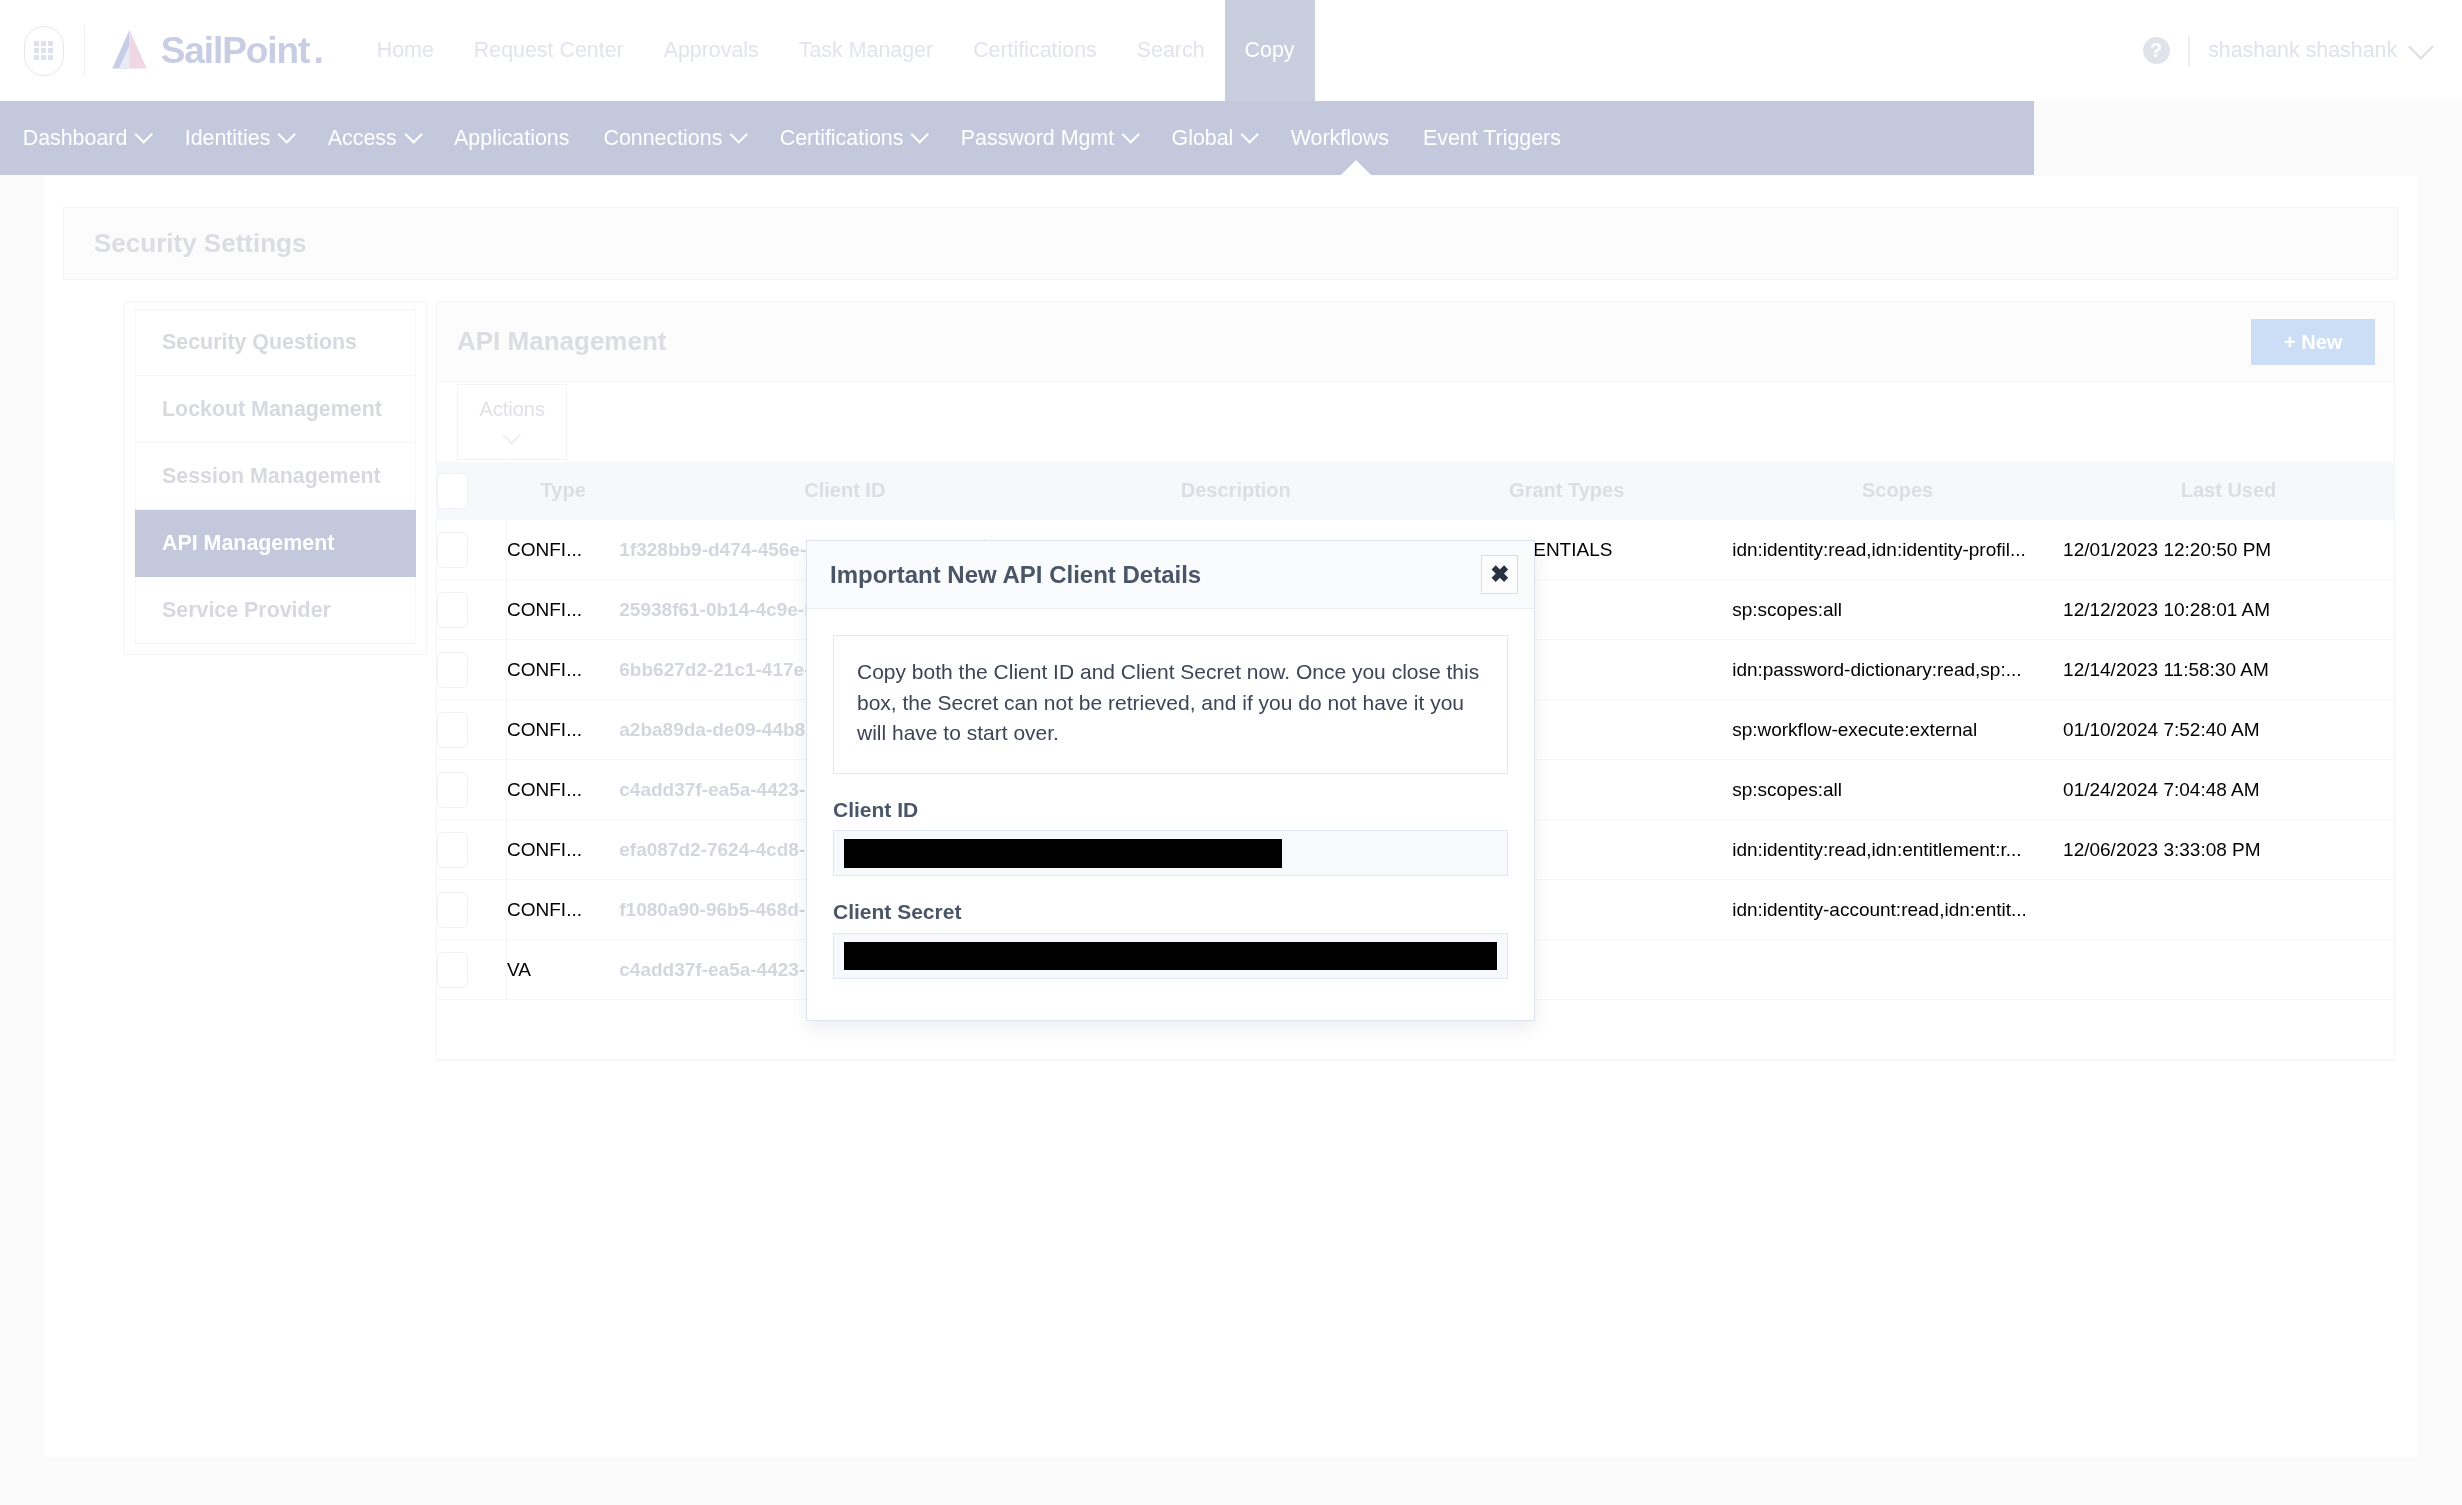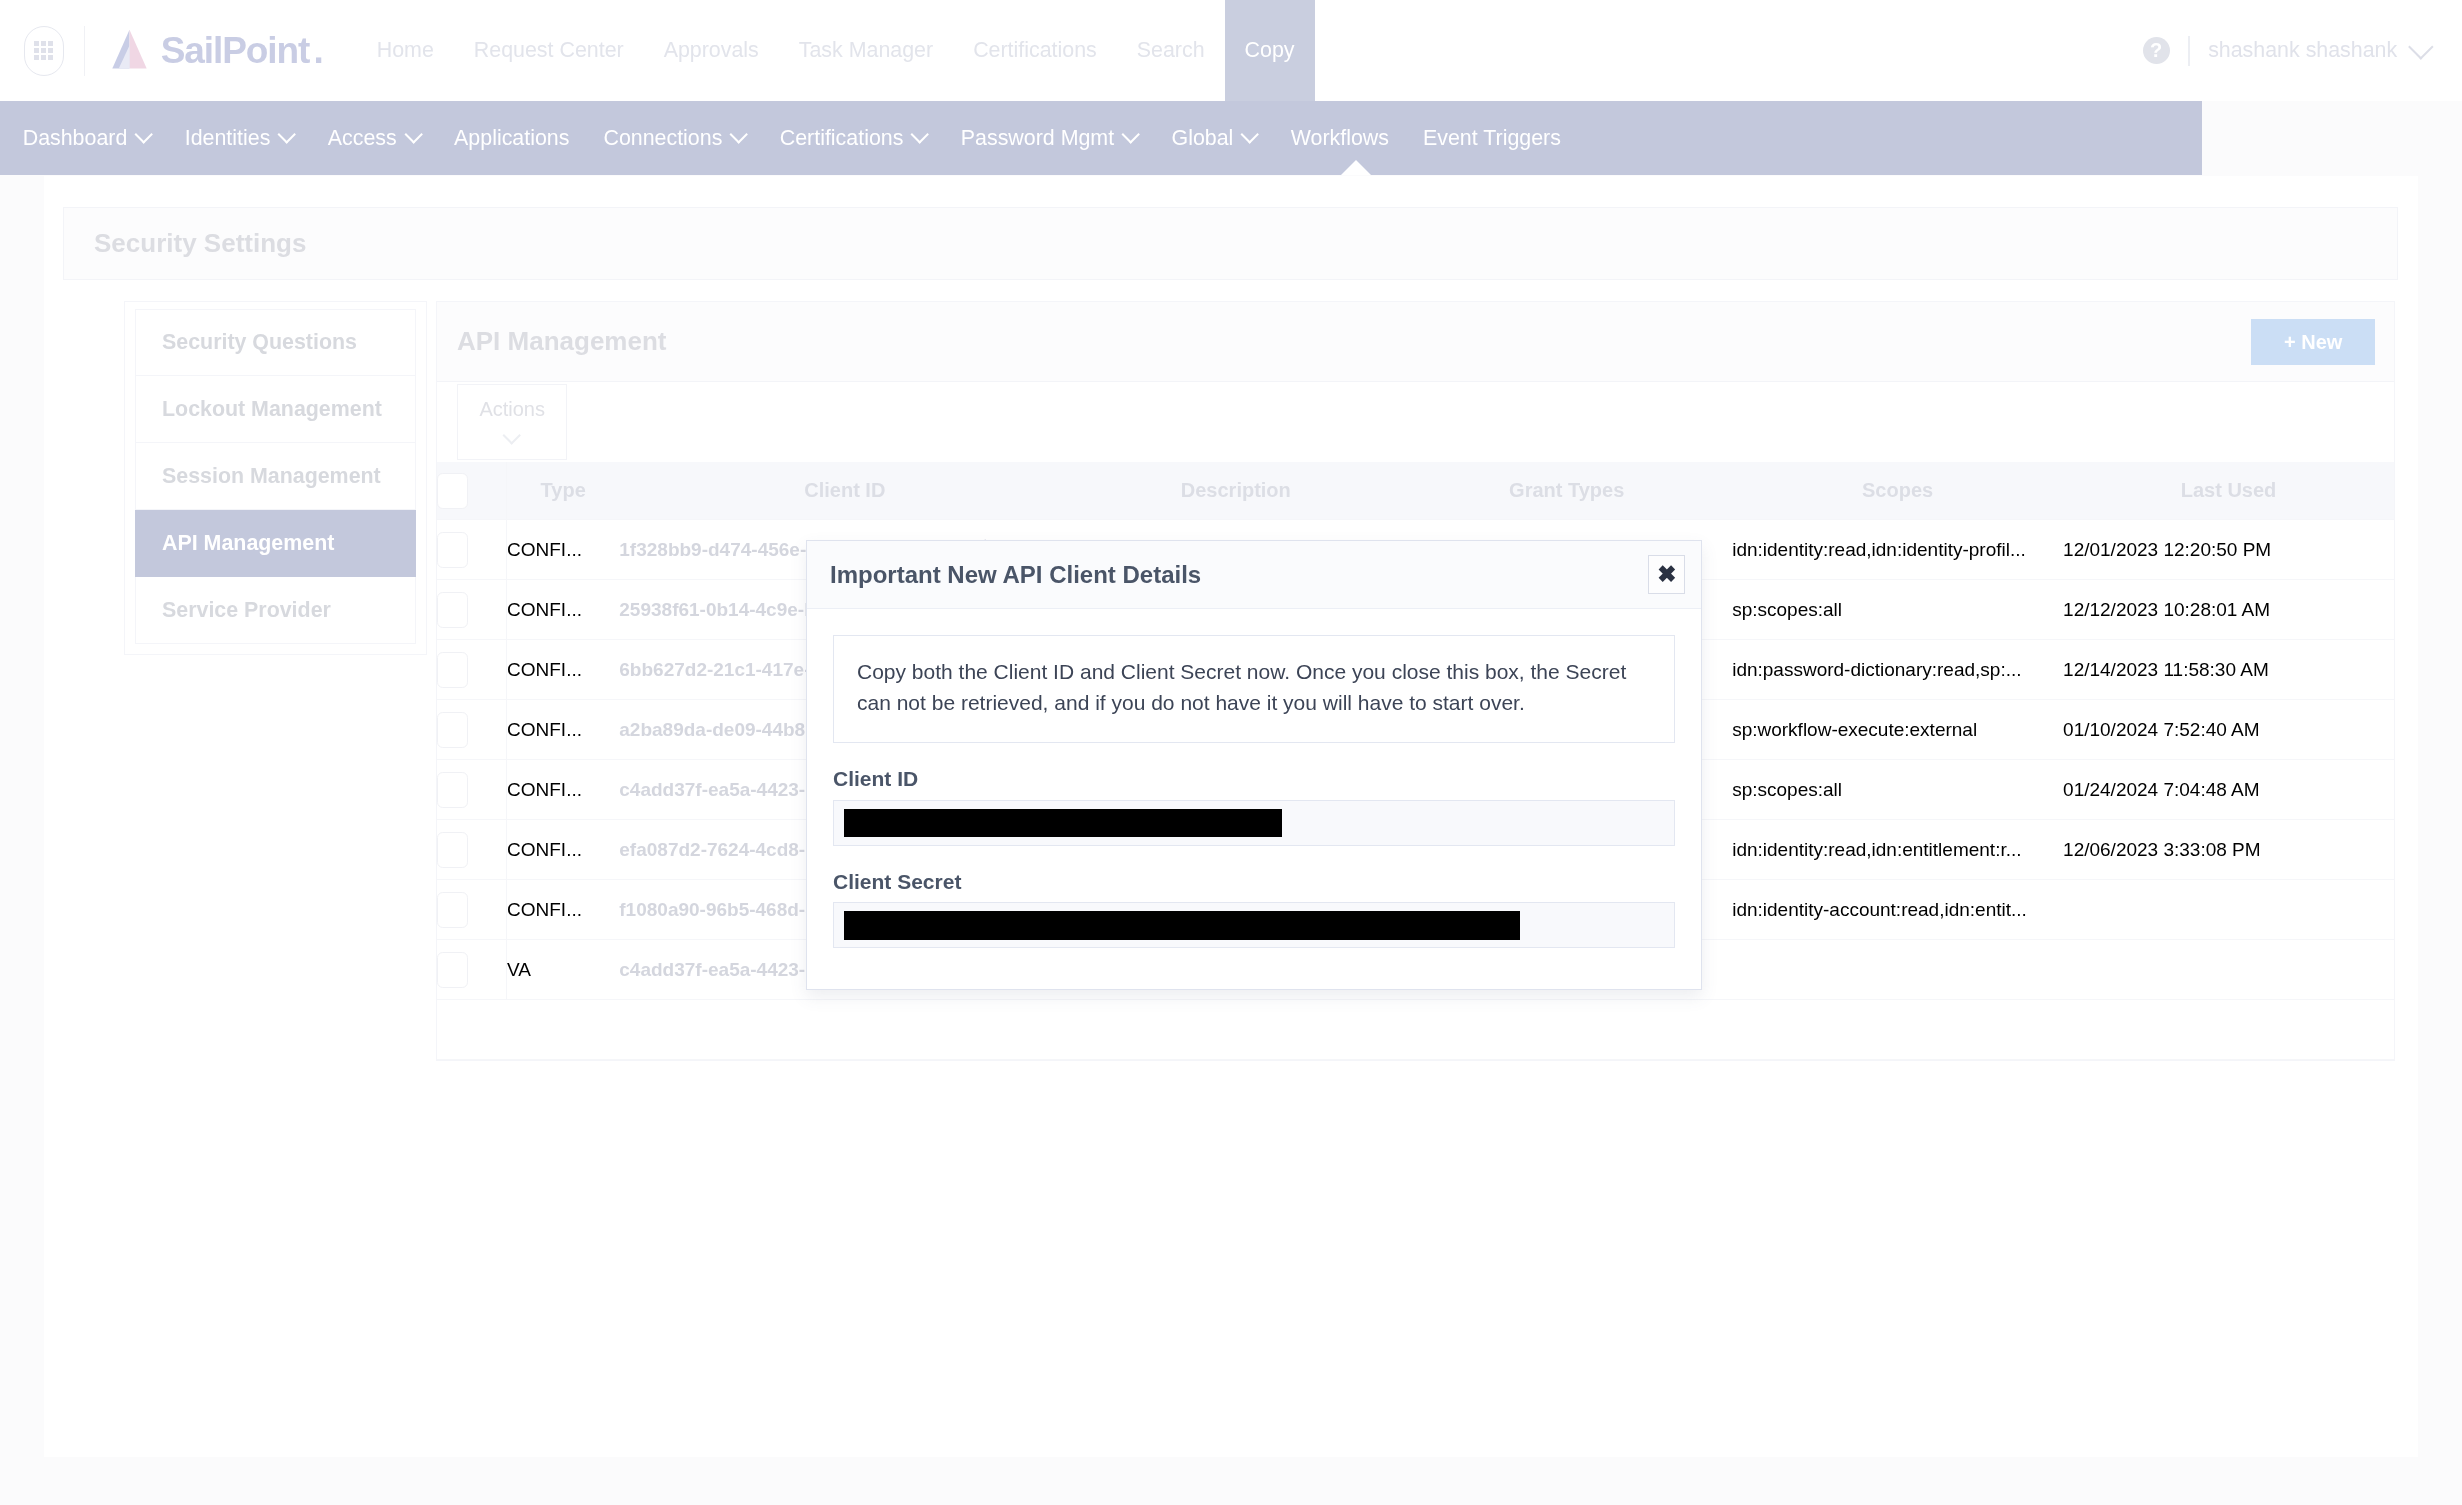--- a/index.html
+++ b/index.html
@@ -94,21 +94,21 @@
     width: 15.7px; height: 15.7px;
     border-right: 2.1px solid #dcdee7;
     border-bottom: 2.1px solid #dcdee7;
     transform: rotate(45deg) translate(-2.9px,-2.9px);
   }
 
   
   .subnav {
     position: absolute;
     top: 101px; left: 0;
-    width: 2202px; height: 74px;
+    width: 2034px; height: 74px;
     background: #c3c8dc;
     display: flex; align-items: center;
     box-sizing: border-box;
   }
   .subnav .item {
     display: flex; align-items: center; gap: 10px;
     color: #ffffff;
     font-size: 21.4px;
     padding: 0 17px;
     white-space: nowrap;
@@ -294,21 +294,21 @@
     border-right: 3.6px solid #dfe1e8;
     border-top: 3.6px solid #dfe1e8;
     transform: rotate(45deg);
   }
   .row-empty td { height: 80px; border-bottom: 0.7px solid #f5f6f9; }
 
   
   .modal {
     position: absolute;
     left: 806px; top: 540px;
-    width: 896px;
+    width: 729px;
     background: #ffffff;
     border: 0.7px solid #dfe3ee;
     box-shadow: 0 7.1px 15.7px rgba(80,90,120,0.10);
     box-sizing: border-box;
     z-index: 50;
   }
   .modal-head {
     height: 68px;
     background: #fafbfd;
     border-bottom: 0.7px solid #eceff6;

